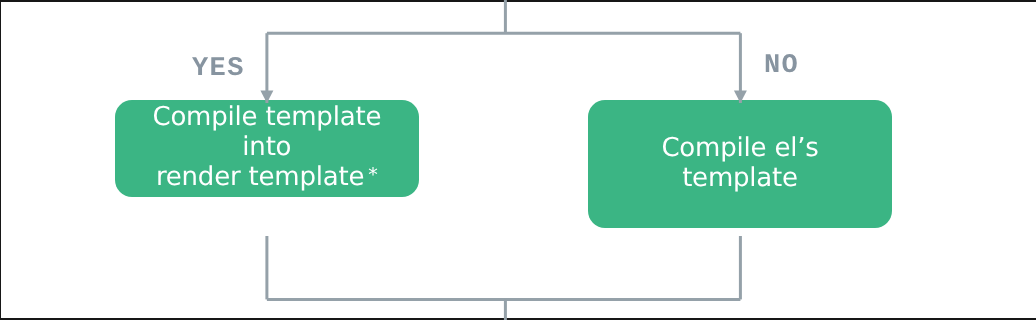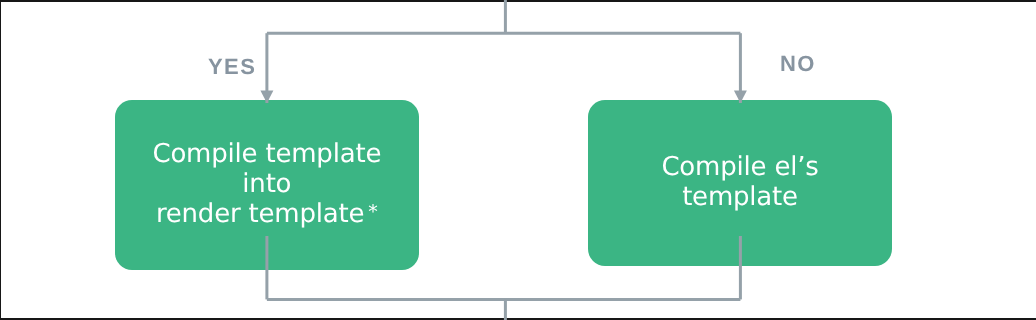--- a/index.html
+++ b/index.html
@@ -7,21 +7,21 @@
   body{width:1036px;height:320px;background:#ffffff;font-family:"DejaVu Sans",sans-serif;overflow:hidden;}
   #stage{position:relative;width:1036px;height:320px;background:#ffffff;overflow:hidden;}
   .frame-edge{position:absolute;background:#171717;}
   .frame-top{left:0;top:0;width:1036px;height:2px;}
   .frame-bottom{left:0;bottom:0;width:1036px;height:2.5px;}
   .frame-left{left:0;top:0;width:1px;height:320px;}
   svg.flow{position:absolute;left:0;top:0;width:1036px;height:320px;z-index:5;}
   .node{position:absolute;z-index:2;border-radius:17px;background:#3BB584;display:flex;align-items:center;justify-content:center;}
   .node-text{position:relative;top:-1px;color:#ffffff;text-align:center;font-size:26px;line-height:30px;font-weight:400;letter-spacing:-0.2px;}
   .fn{font-size:19px;margin-left:4px;letter-spacing:0;position:relative;top:-4px;line-height:0;}
-  .lbl{position:absolute;color:#8794A0;font-weight:bold;font-size:22px;letter-spacing:1.4px;font-family:Liberation Sans, sans-serif;margin-left:16px;}
+  .lbl{position:absolute;color:#8794A0;font-weight:bold;font-size:27px;letter-spacing:1.4px;font-family:Liberation Mono, monospace;}
   .wm{position:absolute;color:#a0a2a6;font-size:27.5px;font-weight:300;white-space:nowrap;font-family:"DejaVu Sans",sans-serif;}
 </style>
 </head>
 <body>
 
 <div id="stage">
 
   <svg class="flow" viewBox="0 0 1036 320" aria-hidden="true">
     <g stroke="#95A1A9" stroke-width="3" fill="none">
       <path d="M505.4 0 L505.4 33.2"></path>
@@ -30,29 +30,29 @@
       <path d="M740.4 33.2 L740.4 103"></path>
       <path d="M266.9 236 L266.9 299.4"></path>
       <path d="M266.9 299.4 L740.4 299.4"></path>
       <path d="M740.4 299.4 L740.4 236"></path>
       <path d="M505.4 299.4 L505.4 320"></path>
     </g>
     <polygon points="260.4,90.5 273.4,90.5 266.9,103" fill="#95A1A9"></polygon>
     <polygon points="733.9,90.5 746.9,90.5 740.4,103" fill="#95A1A9"></polygon>
   </svg>
 
-  <div class="node" style="left:114.5px;top:99.5px;width:304.7px;height:170px;">
+  <div class="node" style="left:114.5px;top:99.5px;width:304.7px;height:97px;">
     <div class="node-text">
       <div>Compile template</div>
       <div>into</div>
       <div><span>render template</span><span class="fn">*</span></div>
     </div>
   </div>
 
-  <div class="node" style="left:588.2px;top:99.5px;width:303.7px;height:166px;">
+  <div class="node" style="left:588.2px;top:99.5px;width:303.7px;height:128px;">
     <div class="node-text">
       <div>Compile el’s</div>
       <div>template</div>
     </div>
   </div>
 
   <div class="lbl" style="left:192px;top:54px;">YES</div>
   <div class="lbl" style="left:764px;top:51px;">NO</div>
 
 

